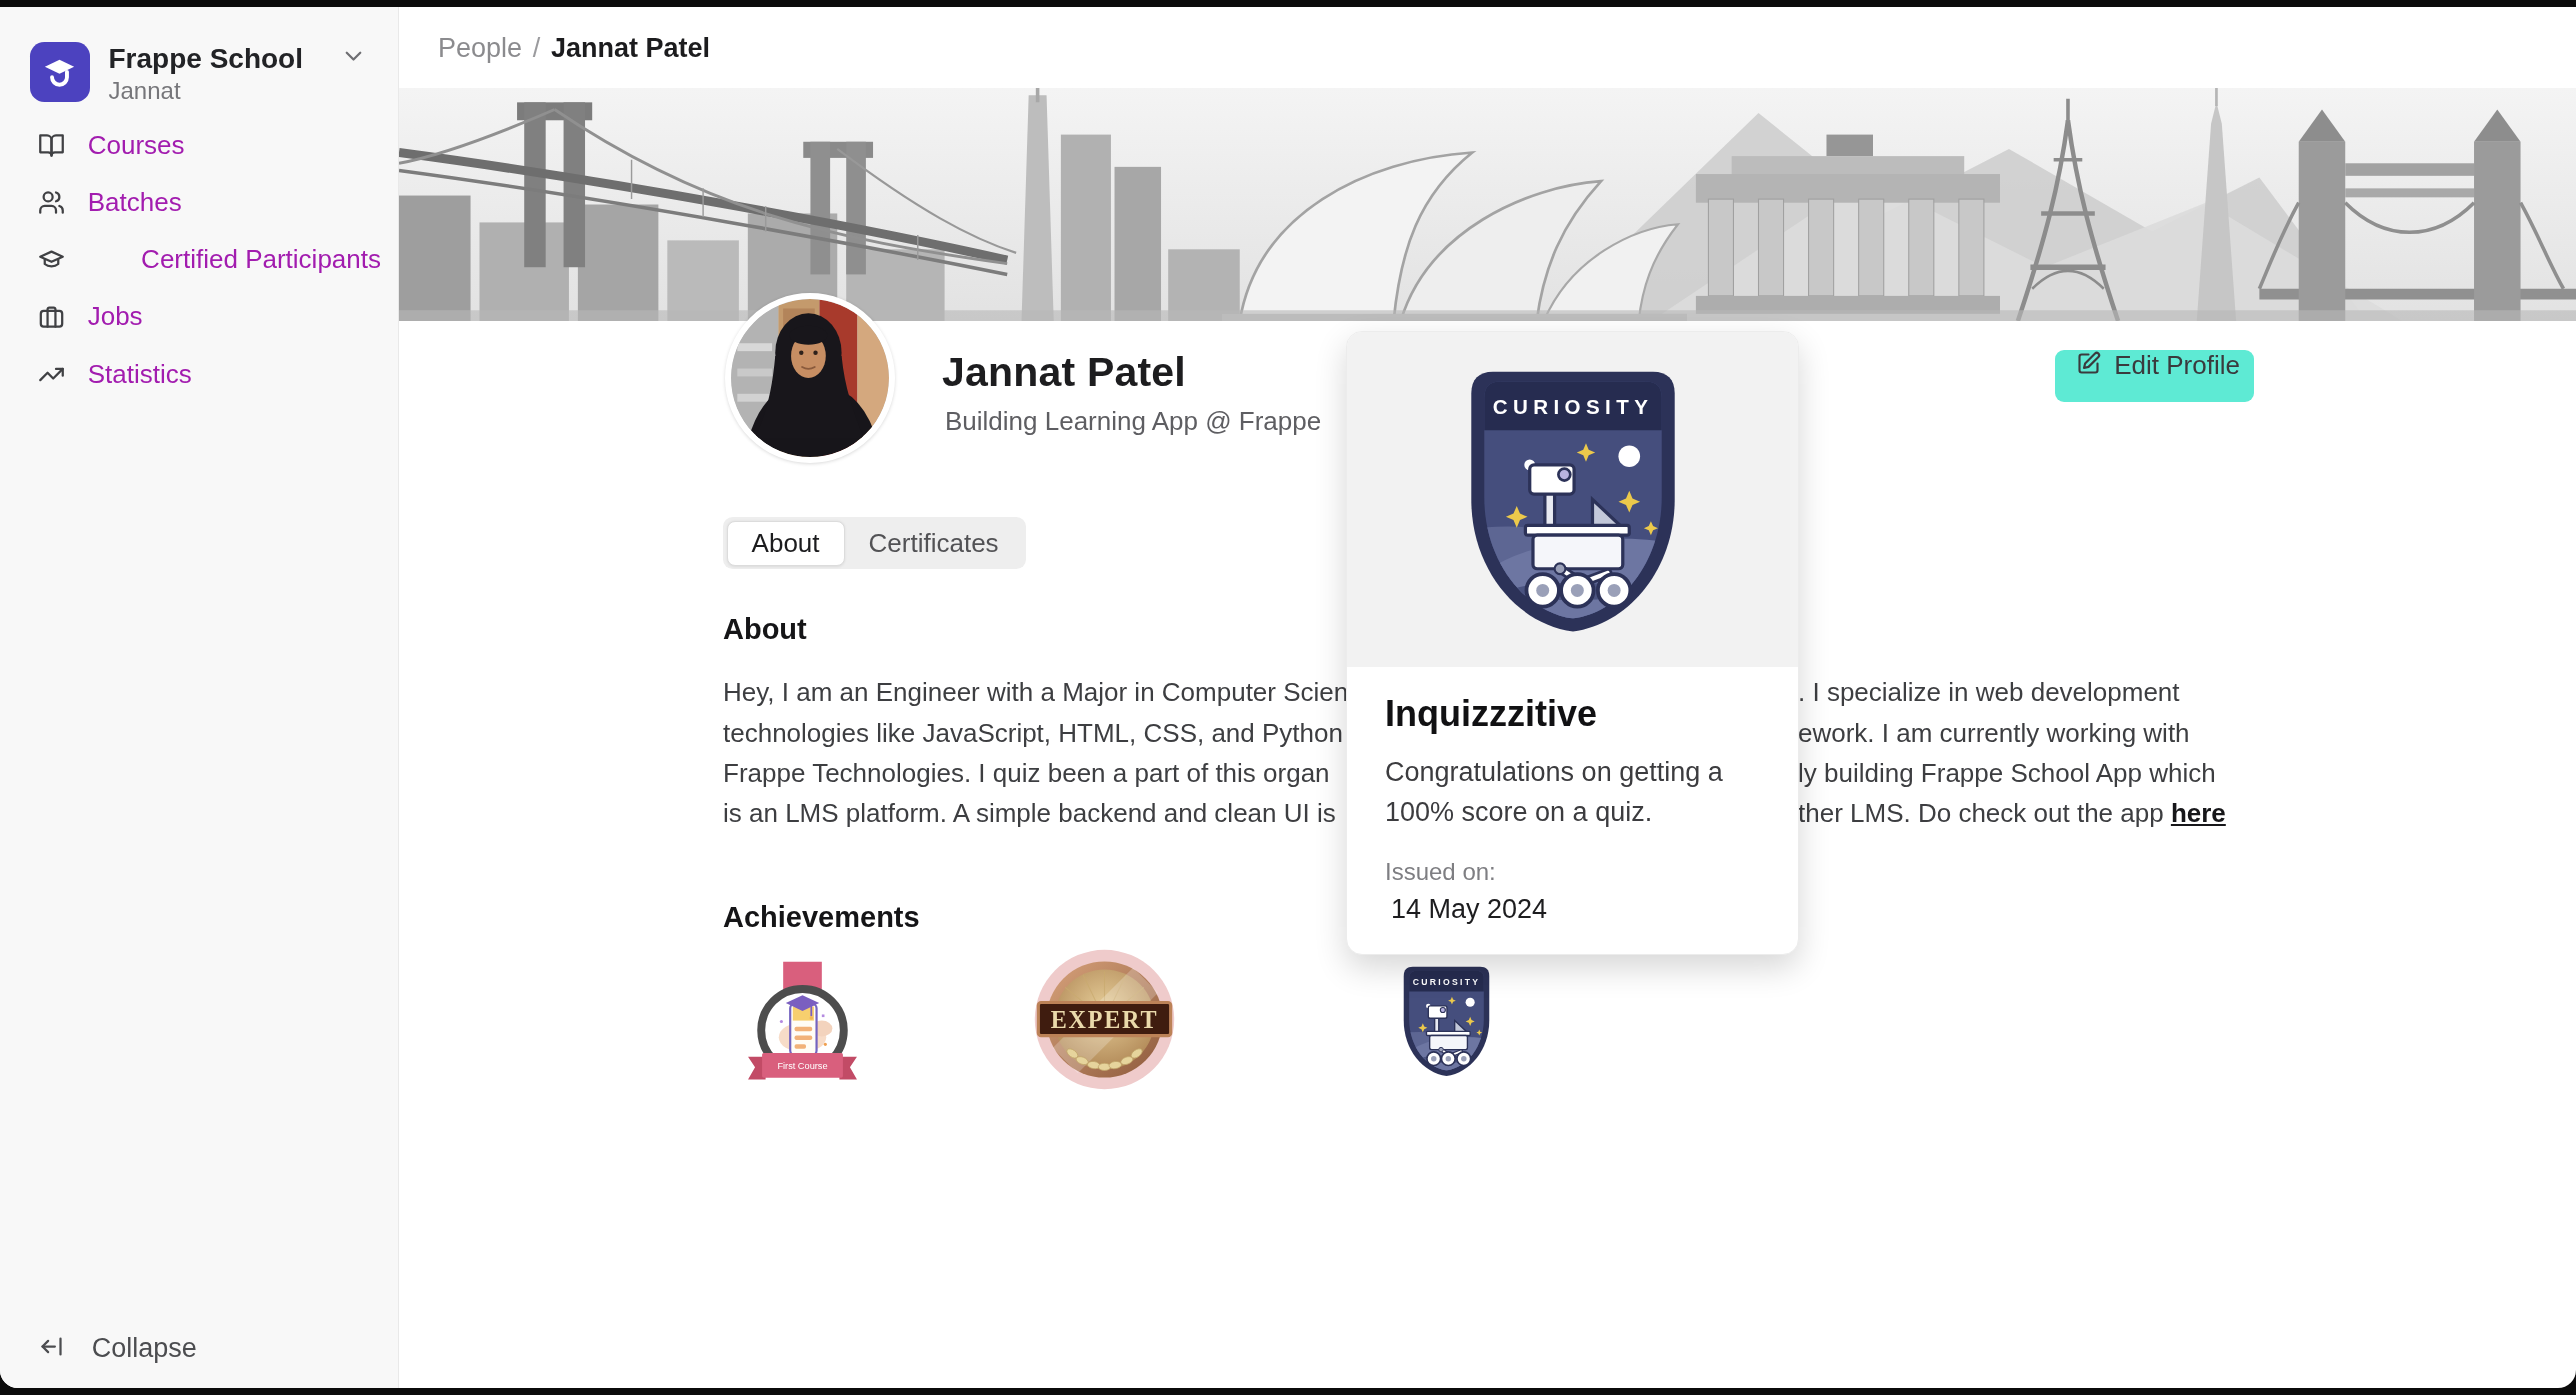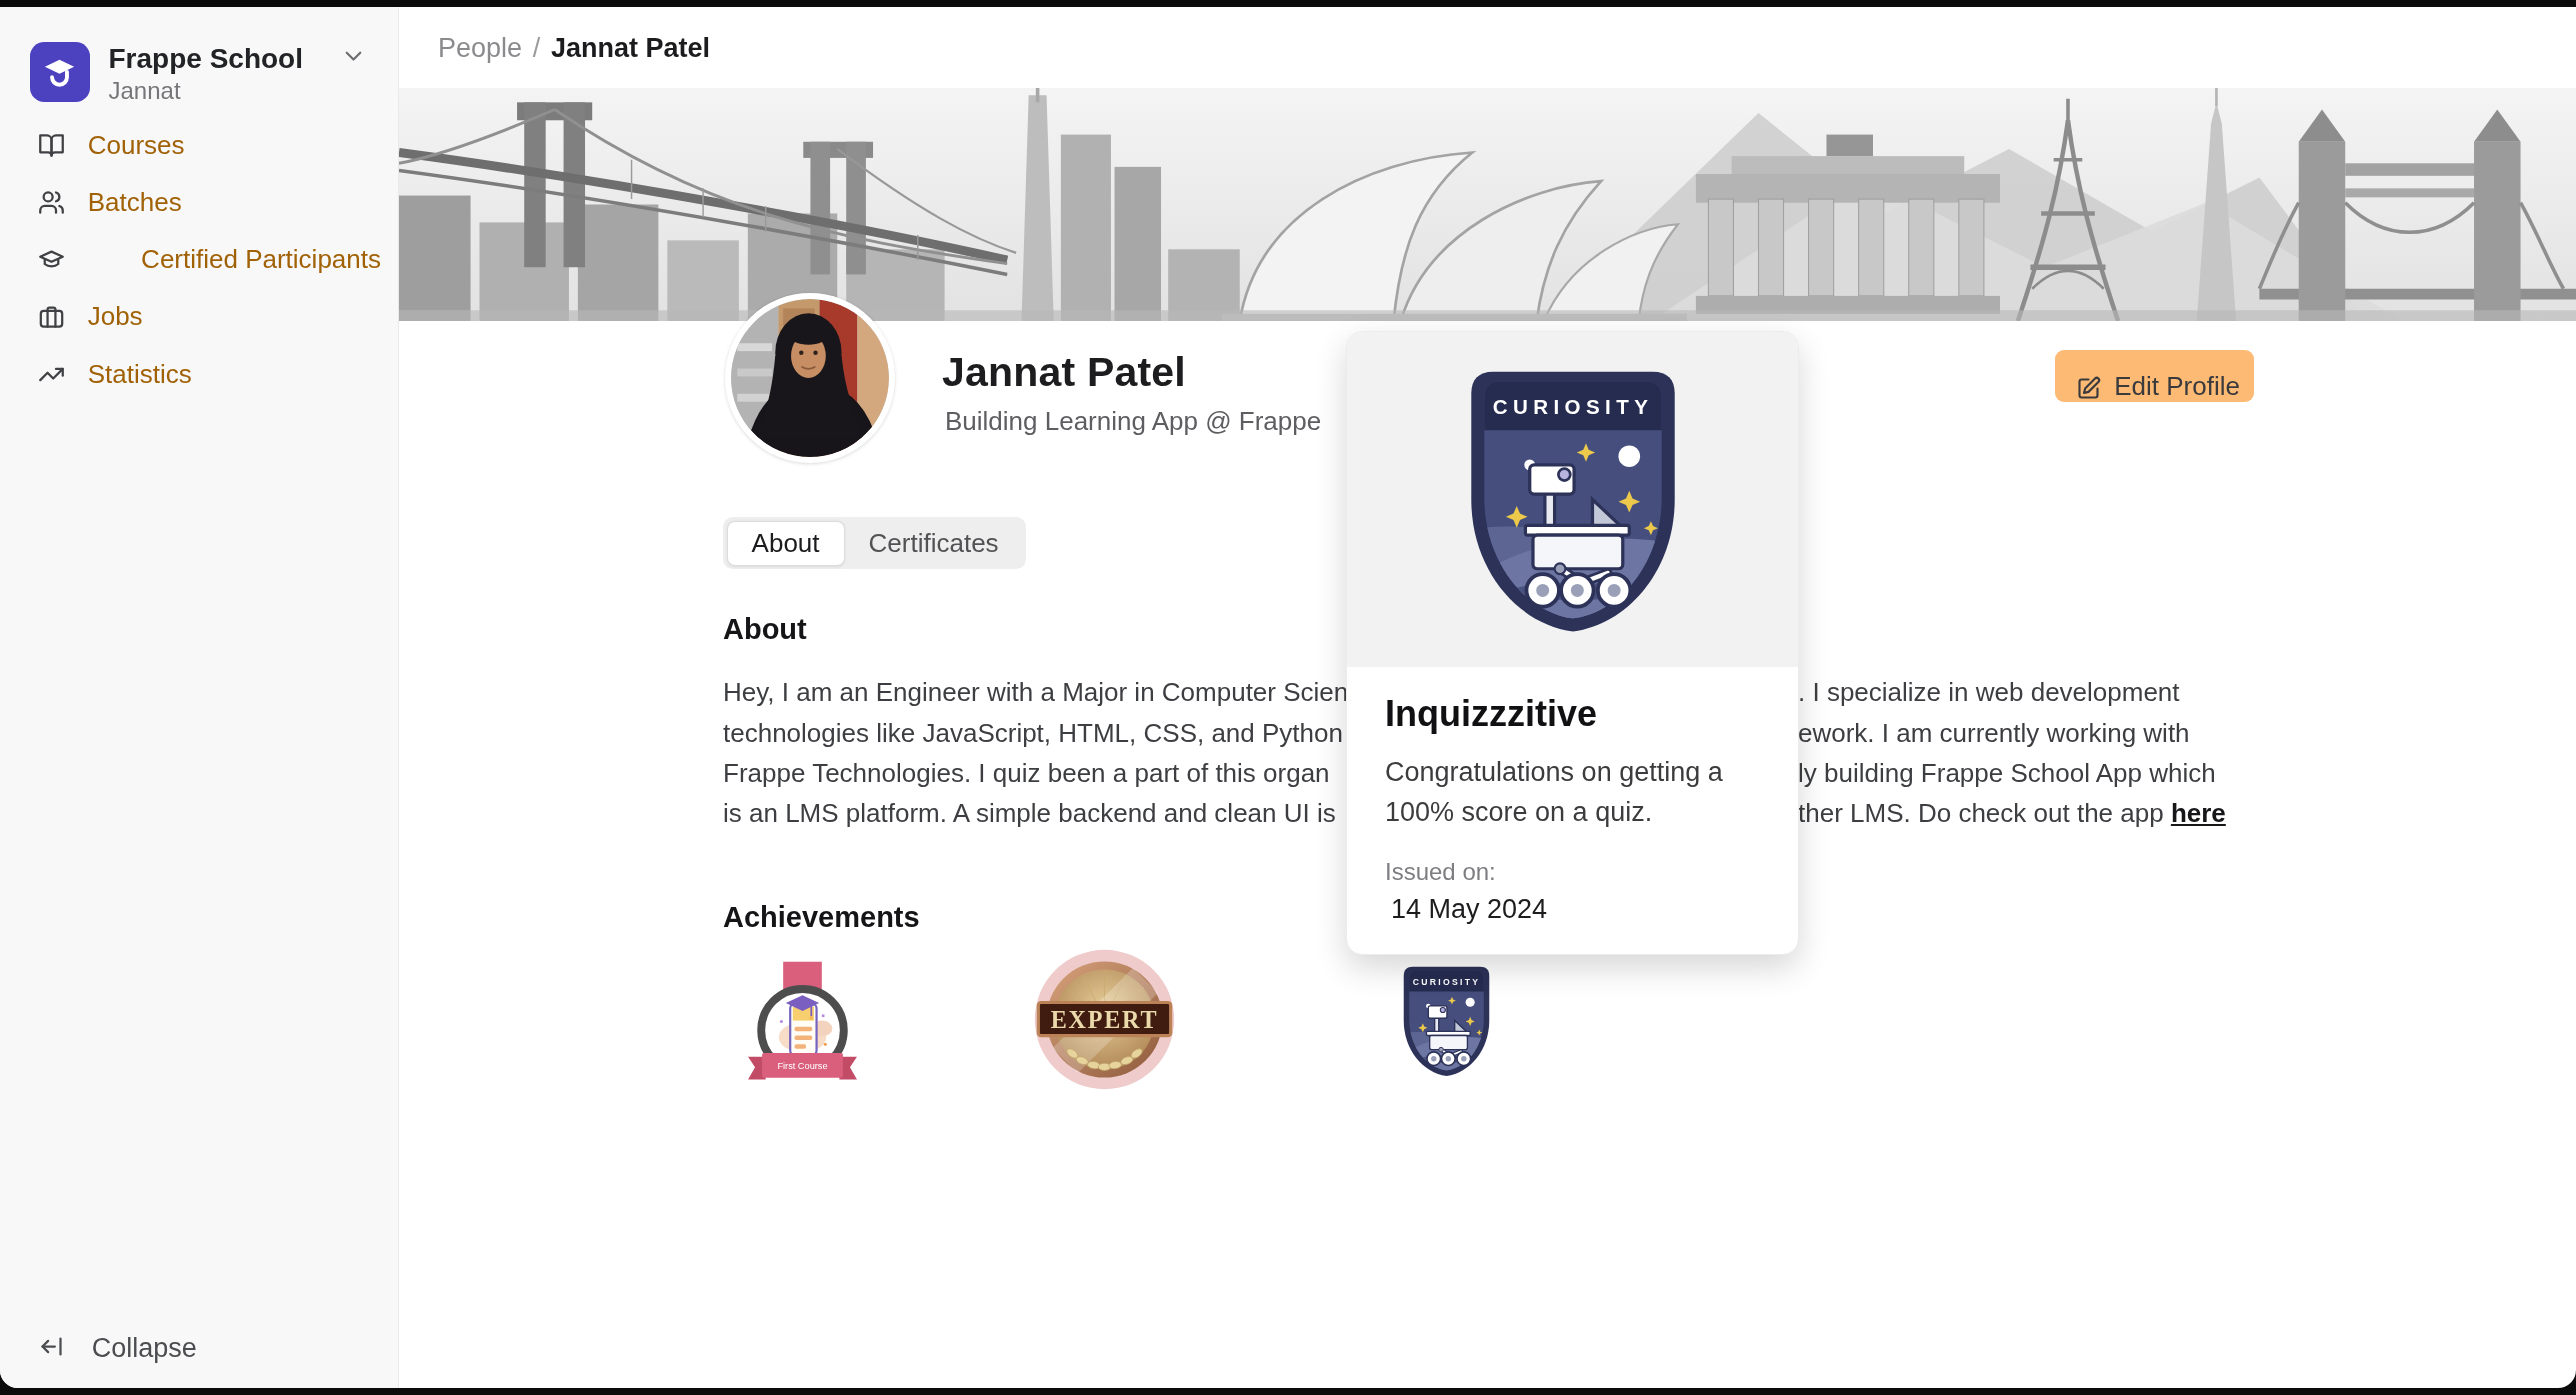--- a/index.html
+++ b/index.html
@@ -9,41 +9,41 @@
   
   .sidebar { position:absolute; left:0; top:0; width:399px; height:1381px; background:#f8f8f8; border-right:0.9px solid #e9e9e9; }
   .workspace { position:absolute; left:21.5px; top:35px; width:358px; height:75px; display:flex; align-items:flex-start; cursor:pointer; border-radius:10.7px; }
   .logo { width:60px; height:60px; border-radius:14.3px; background:#4c42bf; margin-left:8px; flex:0 0 auto; display:flex; align-items:center; justify-content:center; }
   .ws-text { margin-left:19px; flex:1; }
   .ws-title { font-size:28px; font-weight:700; color:#222326; line-height:34px; }
   .ws-sub { font-size:24px; color:#76767a; line-height:29.5px; }
   .ws-chev { margin-right:12.5px; }
   .nav-item { position:absolute; left:18px; width:363px; height:50px; display:flex; align-items:center; border-radius:9px; cursor:pointer; }
   .nav-item svg { margin-left:19.7px; flex:0 0 auto; }
-  .nav-label { margin-left:23px; font-size:26px; color:#a16207; }
+  .nav-label { margin-left:23px; font-size:26px; color:#a21caf; }
   .collapse { position:absolute; left:18px; top:1326px; width:363px; height:50px; display:flex; cursor:pointer; border-radius:9px; }
   .collapse svg { margin-left:19.7px; }
   .collapse-label { margin-left:27px; font-size:27px; color:#4c4d50; }
 
   
   .breadcrumb { position:absolute; left:438px; top:21.5px; height:39px; display:flex; align-items:center; font-size:27px; }
   .crumb-link { color:#8b8b8e; cursor:pointer; }
   .crumb-sep { color:#9b9b9e; margin:0 10.7px; }
   .crumb-current { color:#1c1c1e; font-weight:600; }
 
   
   .banner { position:absolute; left:399px; top:81px; width:2177px; height:233px; overflow:hidden; }
   .banner svg { display:block; width:100%; height:100%; }
 
   
   .avatar { position:absolute; left:725px; top:286px; width:170px; height:170px; border-radius:50%; border:6.3px solid #ffffff; overflow:hidden; background:#cccccc; box-shadow:0 0.9px 3.6px rgba(0,0,0,.15); }
   .avatar svg { display:block; width:100%; height:100%; }
   .profile-name { position:absolute; left:942px; top:342px; font-size:41px; font-weight:700; color:#1d1d1f; letter-spacing:0.2px; }
   .headline { position:absolute; left:945px; top:399px; font-size:26px; color:#5e5e62; }
-  .edit-btn { position:absolute; left:2055px; top:343px; width:199px; height:52px; background:#fdba74; border:none; border-radius:9px; display:flex; align-items:flex-end; padding:0 0 0 19.7px; cursor:pointer; font-family:inherit; }
+  .edit-btn { position:absolute; left:2055px; top:343px; width:199px; height:52px; background:#5eead4; border:none; border-radius:9px; display:flex; align-items:flex-start; padding:0 0 0 19.7px; cursor:pointer; font-family:inherit; }
   .edit-btn span { margin-left:12.5px; font-size:26px; color:#3a3a3d; }
 
   
   .tabs { position:absolute; left:723px; top:510px; height:52px; background:#eeeeee; border-radius:9.8px; display:flex; align-items:center; padding:3.6px; }
   .tab { height:45px; display:flex; align-items:center; padding:0 24px; font-size:26px; color:#525255; border-radius:8px; cursor:pointer; white-space:nowrap; }
   .tab.active { background:#ffffff; color:#1c1c1e; border:0.9px solid #dcdcdc; box-shadow:0 0.9px 2.7px rgba(0,0,0,.08); }
 
   
   .sec-heading { position:absolute; left:723px; font-size:29px; font-weight:700; color:#151517; }
   .para-line { position:absolute; left:723px; height:40px; width:1610px; font-size:26px; line-height:40px; color:#3d3e41; }

